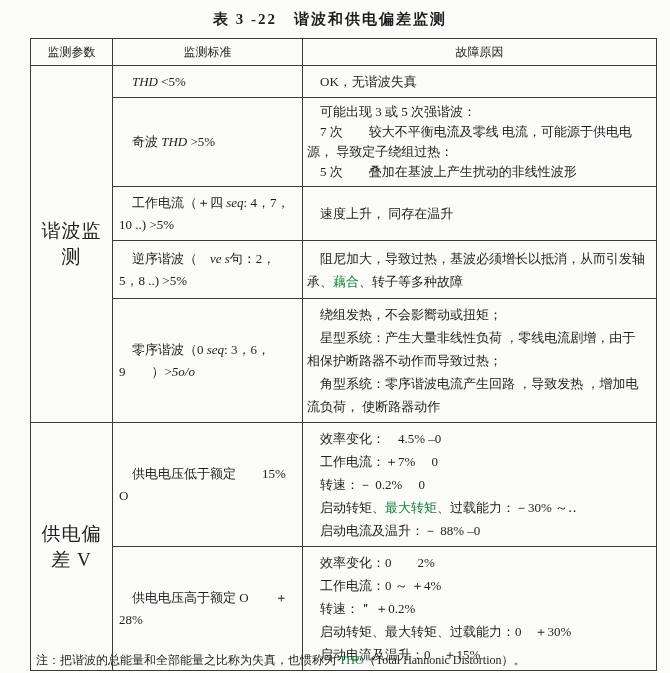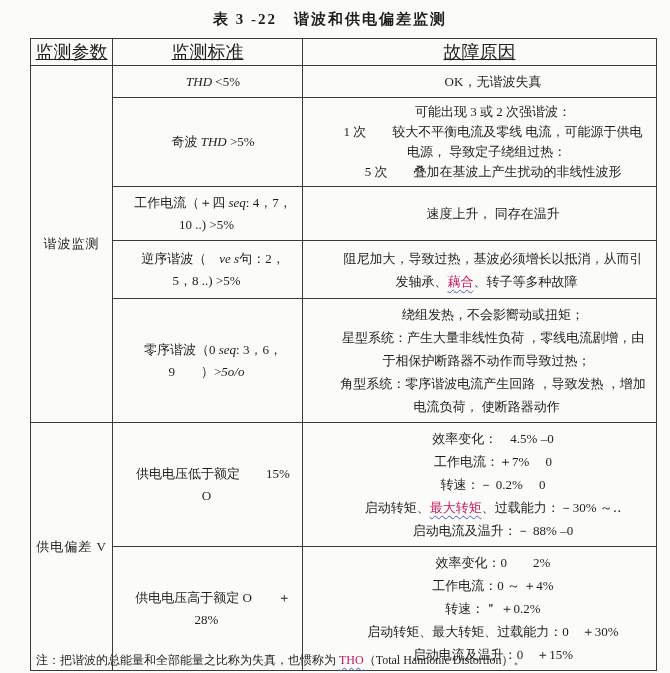--- a/index.html
+++ b/index.html
@@ -15,45 +15,44 @@
   .title {
     position:absolute; top:10px; left:0; width:100%;
     text-align:center; font-size:15px; font-weight:bold; letter-spacing:2px;
   }
 
   table.monitor {
     position:absolute; top:38px; left:30px; width:626px;
     border-collapse:collapse; table-layout:fixed;
     font-size:13px;
   }
-  .monitor th, .monitor td { border:1px solid #3a3a3a;text-align:center; }
+  .monitor th, .monitor td { border:1px solid #3a3a3a; }
 
   .monitor th {
     height:26px; font-weight:normal; text-align:center;
-    font-size:18px; padding:0 2px;text-decoration:underline;
+    font-size:12px; padding:0 2px;
   }
 
   td.param {
     text-align:center; vertical-align:middle;
-    font-size:13px; letter-spacing:1px; padding:0 2px;
+    font-size:19px; letter-spacing:1px; padding:0 2px;
   }
   td.std {
     vertical-align:middle; padding:4px 8px 4px 6px; line-height:22px;
   }
   td.reason {
-    vertical-align:middle; padding:4px 8px 4px 22px; line-height:23px;
+    vertical-align:middle; padding:4px 8px 4px 4px; line-height:23px;
   }
   td.reason.tight { line-height:20px; }
 
   .p { margin:0; text-indent:1em; }
   i { font-style:italic; }
 
   .lnk {
-    color:#be185d;
-    text-decoration:underline;
+    color:#15803d;
     text-decoration-style:wavy;
     text-decoration-color:#4a5fb8;
     text-decoration-thickness:1px;
     text-underline-offset:3px;
   }
 
   tr.h30  { height:30px; }
   tr.h82  { height:82px; }
   tr.h54  { height:54px; }
   tr.h58  { height:58px; }
@@ -96,22 +95,22 @@
         <td class="reason">
           <p class="p">OK，无谐波失真</p>
         </td>
       </tr>
 
       <tr class="h82">
         <td class="std">
           <p class="p"><span>奇波 </span><i>THD</i><span> &gt;5%</span></p>
         </td>
         <td class="reason tight">
-          <p class="p">可能出现 3 或 2 次强谐波：</p>
-          <p class="p">1 次　　较大不平衡电流及零线 电流，可能源于供电电源， 导致定子绕组过热：</p>
+          <p class="p">可能出现 3 或 5 次强谐波：</p>
+          <p class="p">7 次　　较大不平衡电流及零线 电流，可能源于供电电源， 导致定子绕组过热：</p>
           <p class="p">5 次　　叠加在基波上产生扰动的非线性波形</p>
         </td>
       </tr>
 
       <tr class="h54">
         <td class="std">
           <p class="p"><span>工作电流（＋四 </span><i>seq</i><span>: 4，7，10 ..) &gt;5%</span></p>
         </td>
         <td class="reason">
           <p class="p">速度上升， 同存在温升</p>

